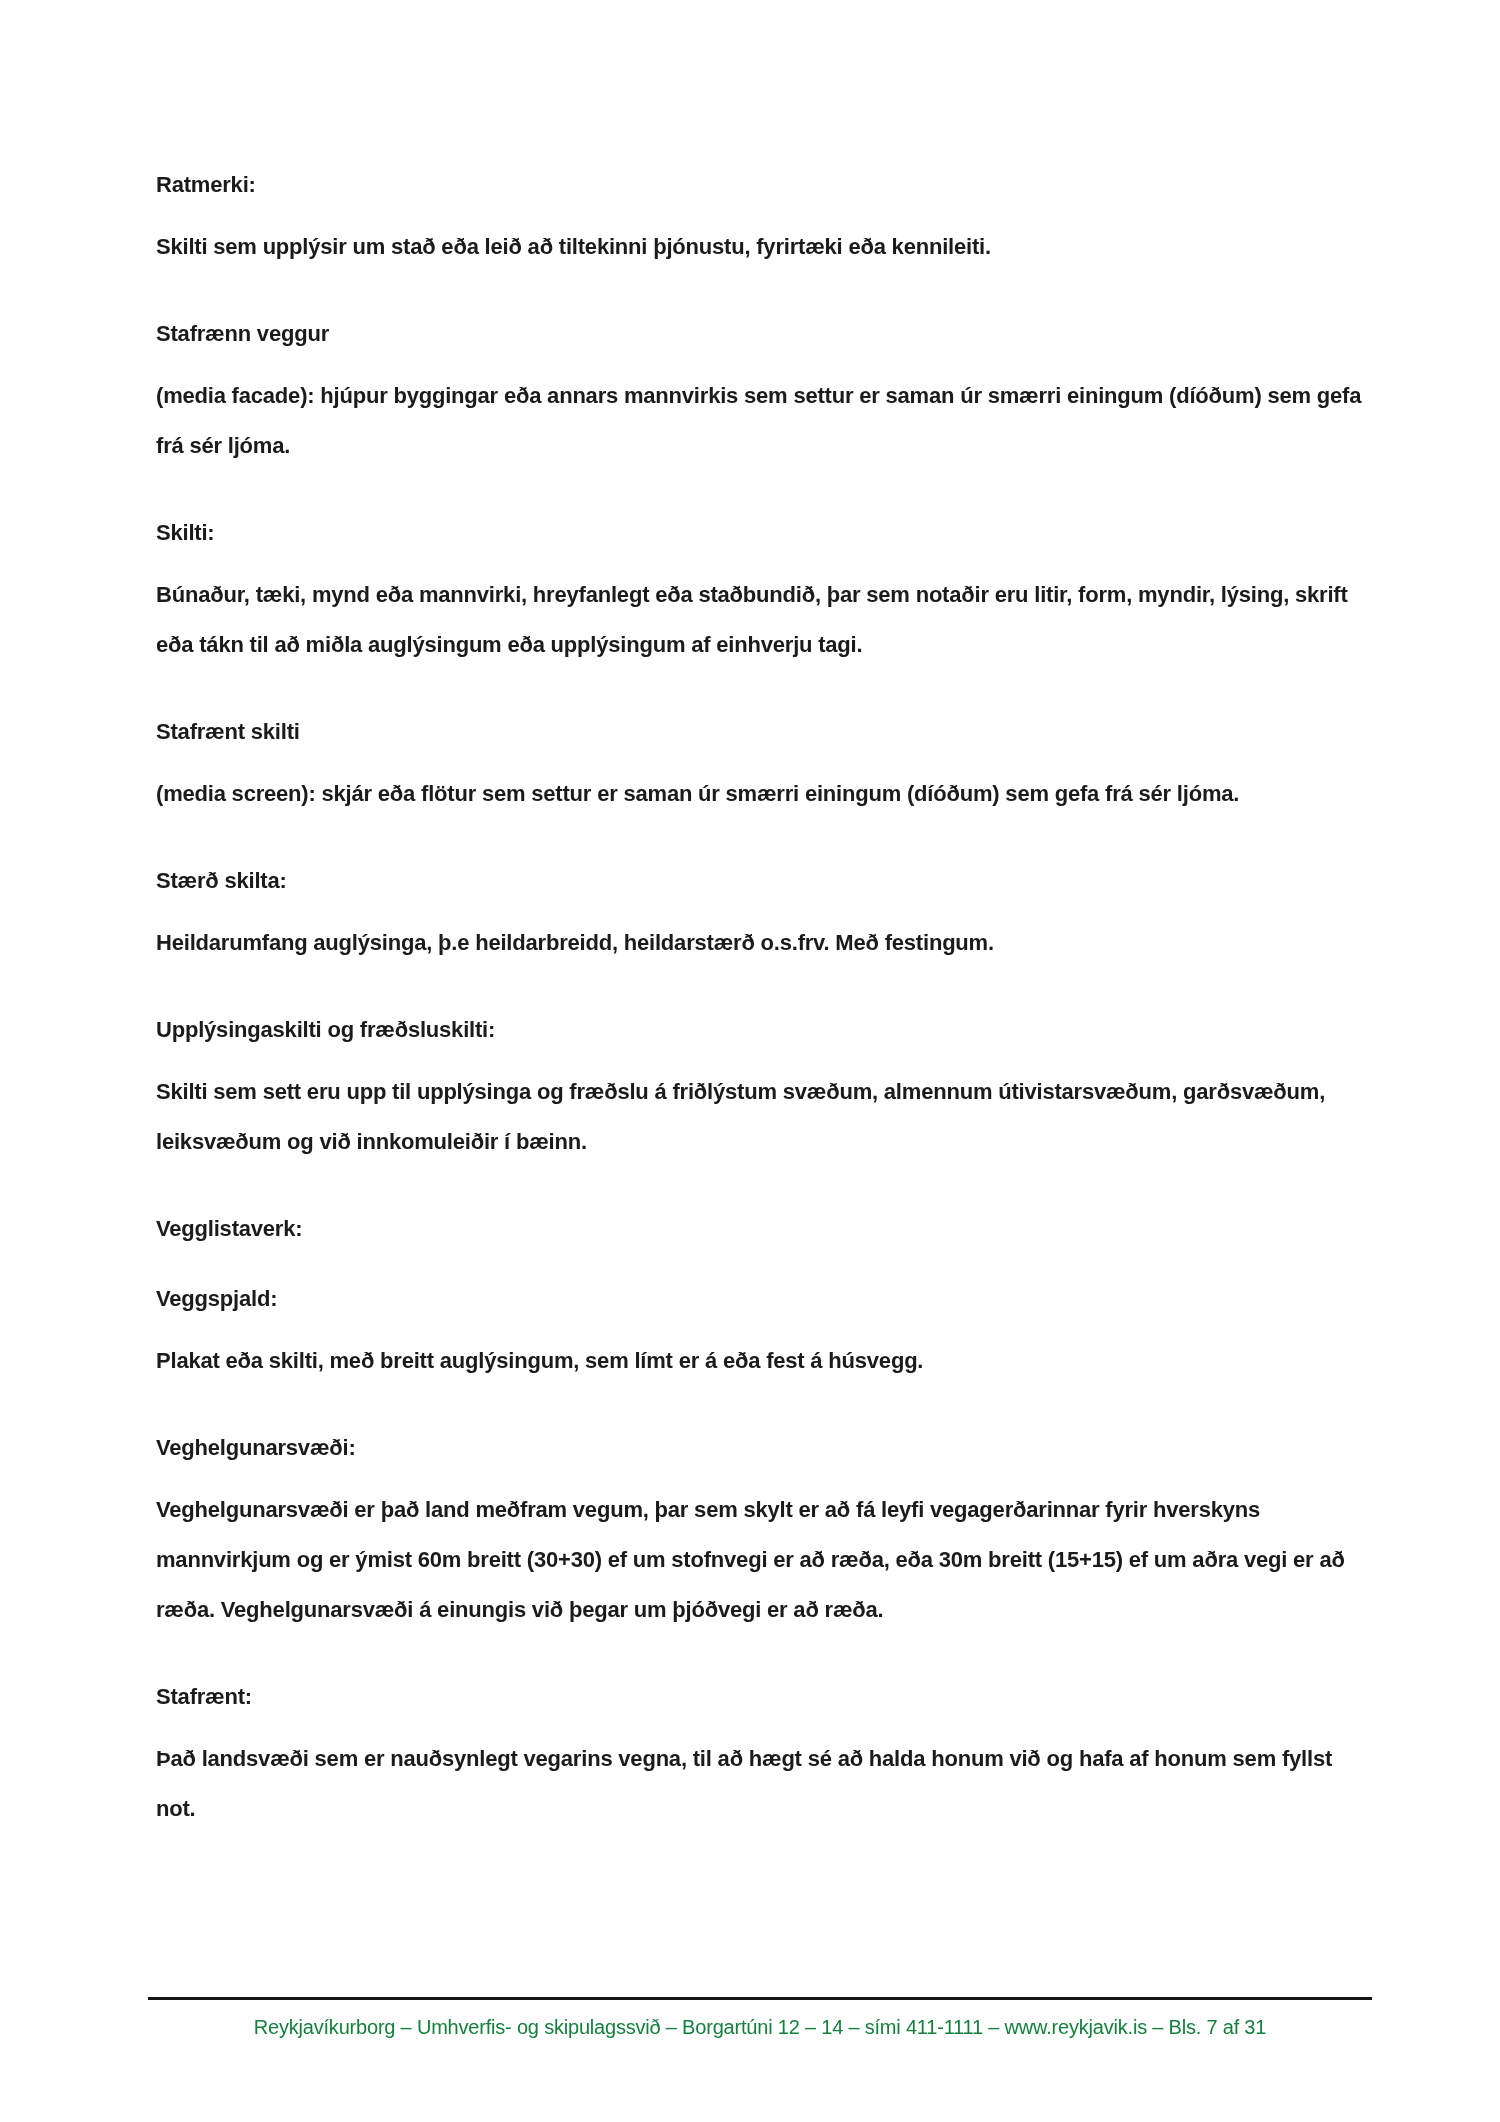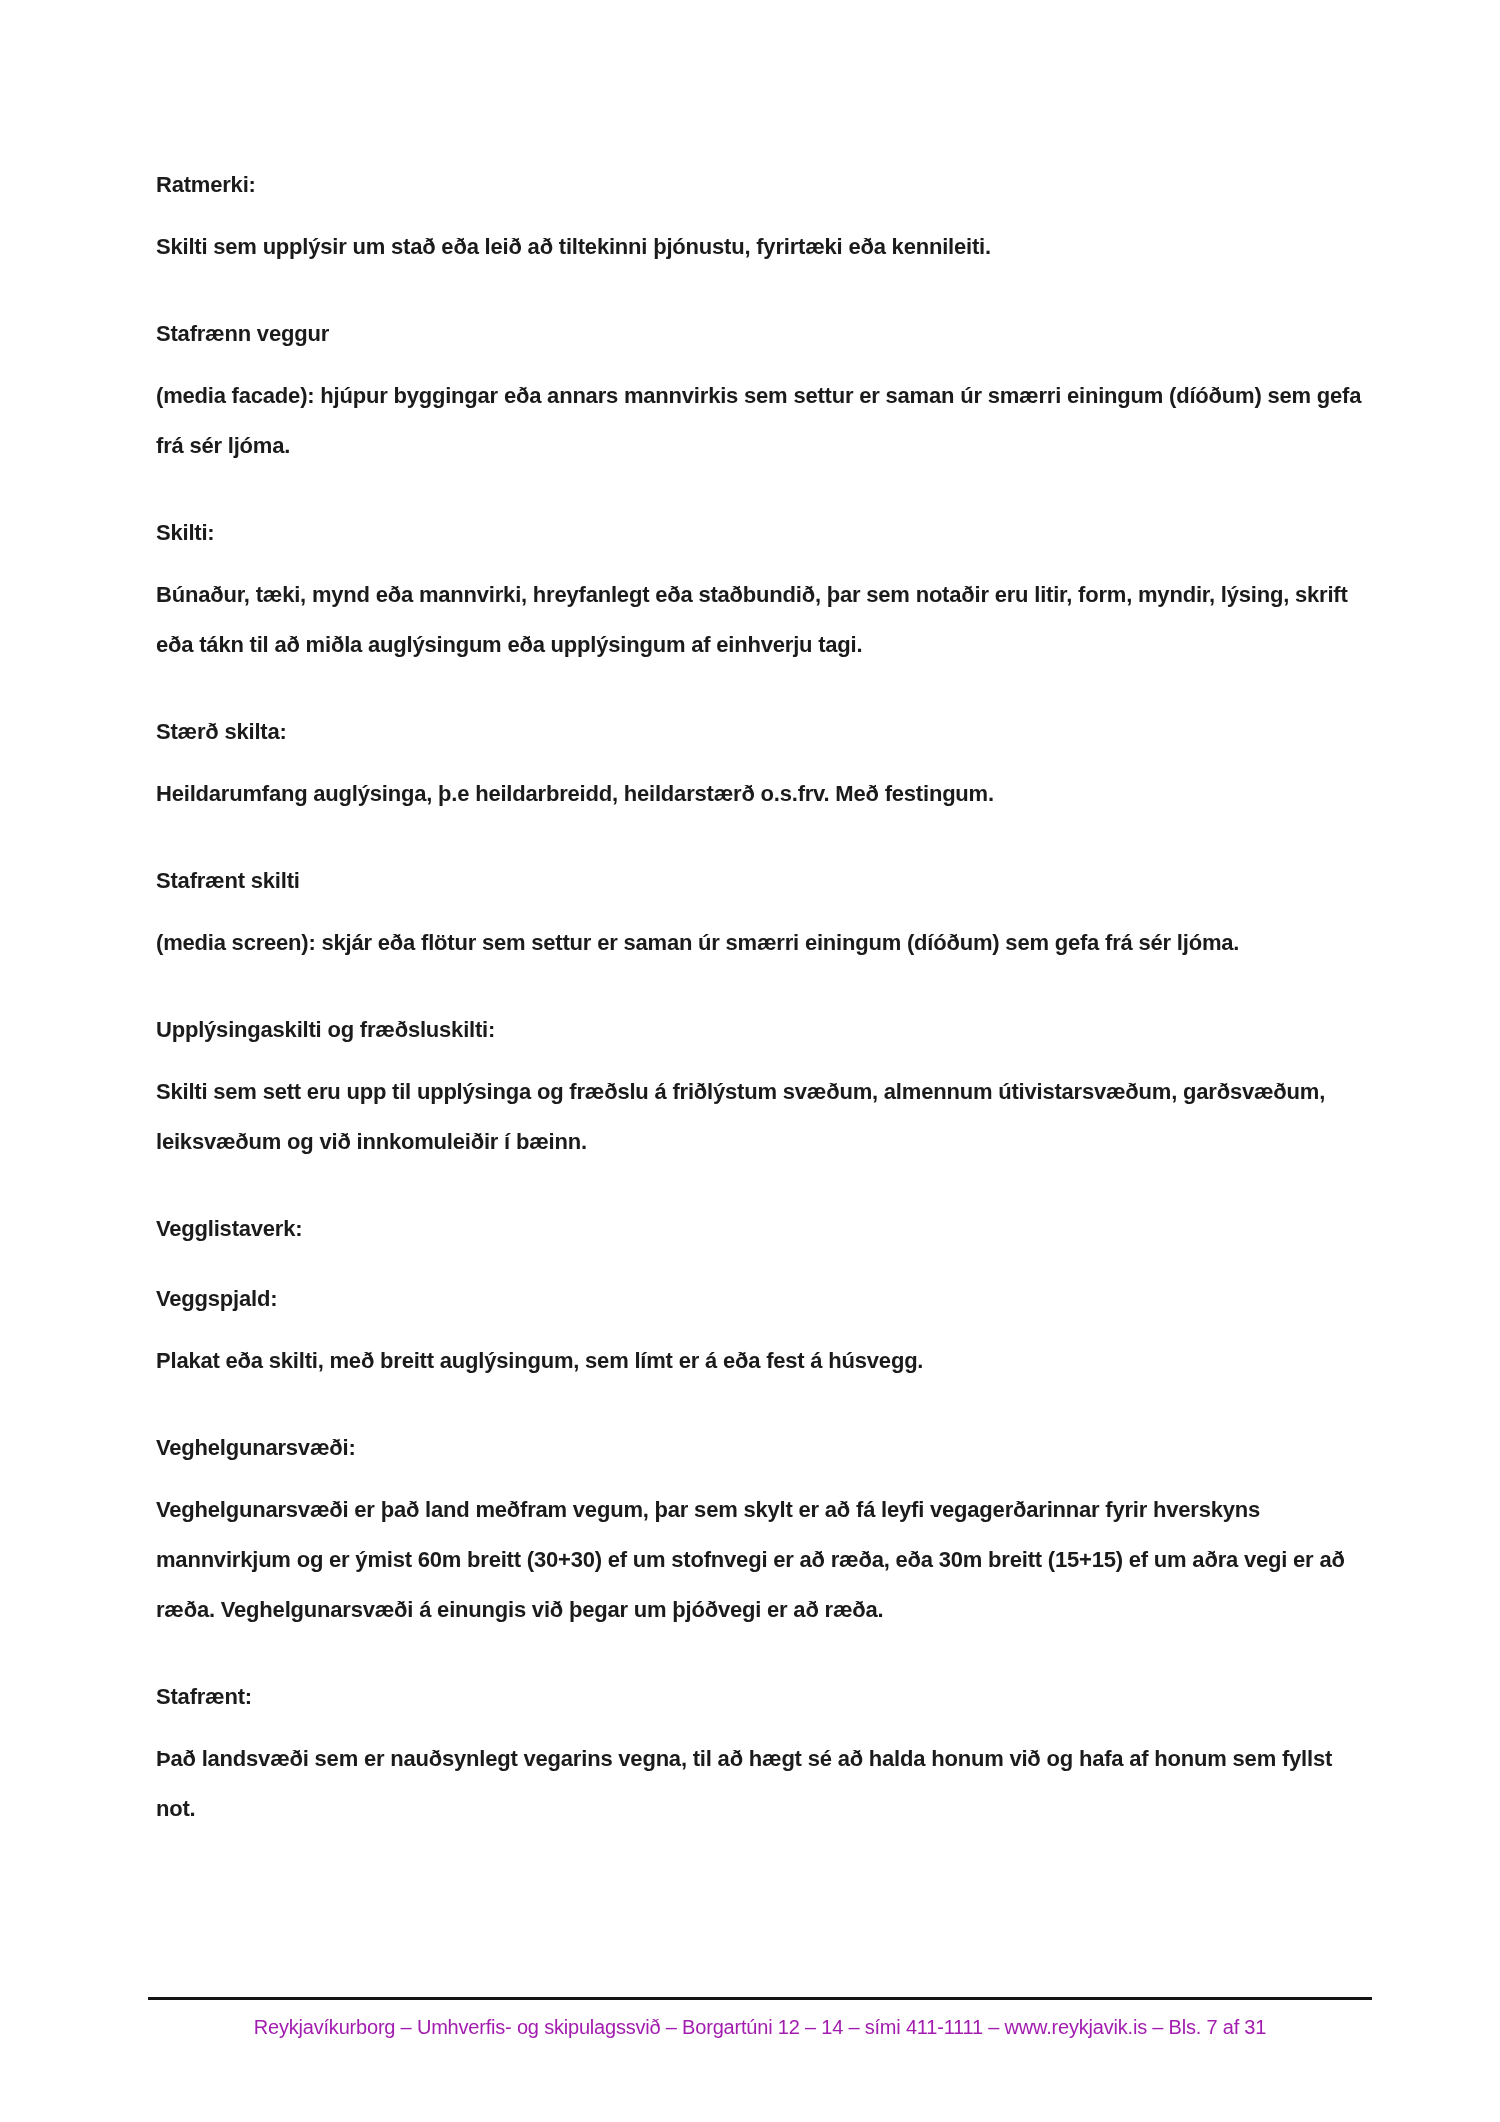--- a/index.html
+++ b/index.html
@@ -48,21 +48,21 @@
     border-top: 3px solid #141414;
     height: 0;
     margin: 0;
   }
   .footer-text {
     text-align: center;
     font-size: 20px;
     line-height: 28px;
     padding-top: 5px;
     letter-spacing: -0.2px;
-    color: #a21caf;
+    color: #15803d;
   }
 </style>
 </head>
 <body>
 
 <div class="page">
 
   <div class="content" id="sections">
     <section class="section">
       <h2 class="heading">Ratmerki:</h2>
@@ -73,27 +73,27 @@
       <h2 class="heading">Stafrænn veggur</h2>
       <p class="para">(media facade): hjúpur byggingar eða annars mannvirkis sem settur er saman úr smærri einingum (díóðum) sem gefa frá sér ljóma.</p>
     </section>
 
     <section class="section">
       <h2 class="heading">Skilti:</h2>
       <p class="para">Búnaður, tæki, mynd eða mannvirki, hreyfanlegt eða staðbundið, þar sem notaðir eru litir, form, myndir, lýsing, skrift eða tákn til að miðla auglýsingum eða upplýsingum af einhverju tagi.</p>
     </section>
 
     <section class="section">
-      <h2 class="heading">Stærð skilta:</h2>
-      <p class="para">Heildarumfang auglýsinga, þ.e heildarbreidd, heildarstærð o.s.frv. Með festingum.</p>
+      <h2 class="heading">Stafrænt skilti</h2>
+      <p class="para">(media screen): skjár eða flötur sem settur er saman úr smærri einingum (díóðum) sem gefa frá sér ljóma.</p>
     </section>
 
     <section class="section">
-      <h2 class="heading">Stafrænt skilti</h2>
-      <p class="para">(media screen): skjár eða flötur sem settur er saman úr smærri einingum (díóðum) sem gefa frá sér ljóma.</p>
+      <h2 class="heading">Stærð skilta:</h2>
+      <p class="para">Heildarumfang auglýsinga, þ.e heildarbreidd, heildarstærð o.s.frv. Með festingum.</p>
     </section>
 
     <section class="section">
       <h2 class="heading">Upplýsingaskilti og fræðsluskilti:</h2>
       <p class="para">Skilti sem sett eru upp til upplýsinga og fræðslu á friðlýstum svæðum, almennum útivistarsvæðum, garðsvæðum, leiksvæðum og við innkomuleiðir í bæinn.</p>
     </section>
 
 
     <section class="section">
       <h2 class="heading">Vegglistaverk:</h2>

